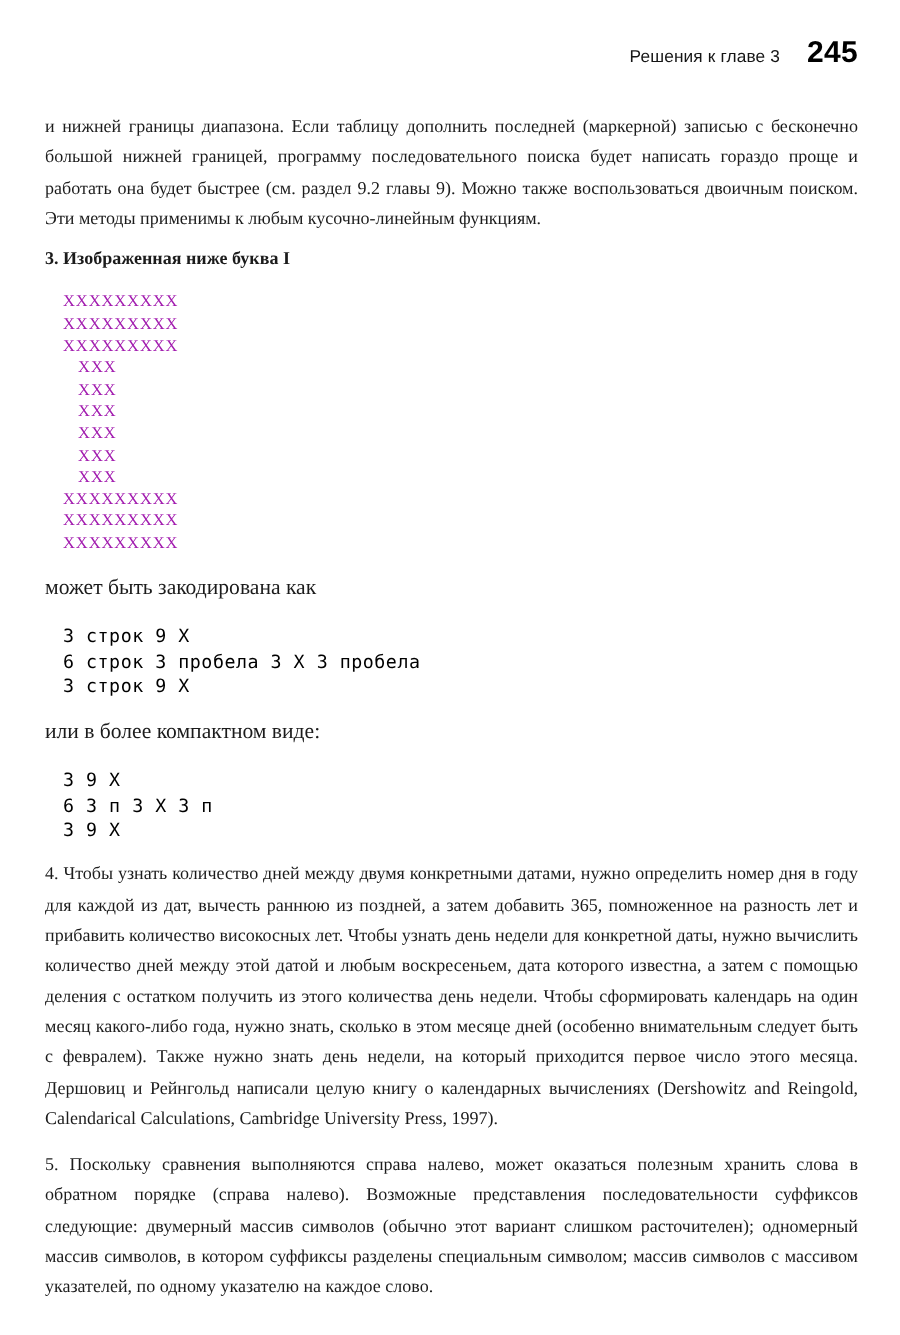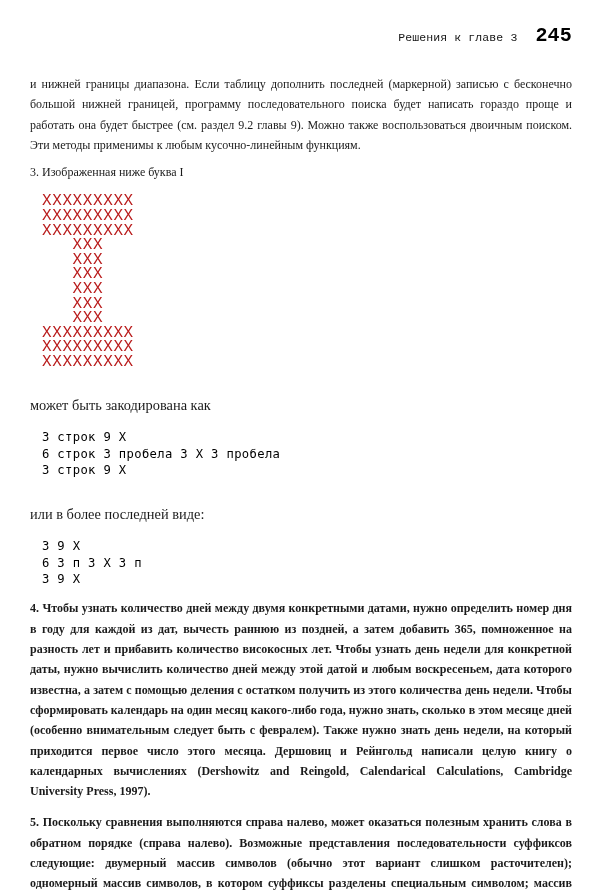--- a/index.html
+++ b/index.html
@@ -29,21 +29,21 @@
   
   .running-head {
     position: absolute;
     top: 24px;
     left: 28px;
     right: 28px;
     height: 20px;
     display: flex;
     justify-content: flex-end;
     align-items: baseline;
-    font-family: Liberation Mono, monospace;
+    font-family: Liberation Sans, sans-serif;
     text-align: right;
   }
   .running-head .chapter-title {
     font-size: 11.5px;
     color: #151515;
     letter-spacing: 0.1px;
     white-space: nowrap;
   }
   .running-head .folio {
     font-size: 20px;
@@ -69,52 +69,52 @@
     text-justify: inter-word;
     hyphens: manual;
     color: #1b1b1b;
     text-indent: 0;
   }
   p.para.last-left {
     text-align: left;
   }
   p.spaced-above {
     margin-top: 11px;
-    font-weight: bold;
   }
   p.tight-above {
     margin-top: 7px;
+    font-weight: bold;
   }
 
   
   .ascii-art {
     margin: 12px 0 0 0;
     padding-left: 12px;
-    font-family: Liberation Mono, monospace;
-    font-size: 16px;
+    font-family: Liberation Serif, serif;
+    font-size: 11px;
     line-height: 14.6px;
     letter-spacing: 0.6px;
-    color: #b91c1c;
+    color: #a21caf;
     white-space: pre;
   }
 
   
   .code-block {
     margin: 10px 0 0 0;
     padding-left: 12px;
     font-family: "DejaVu Sans Mono", "Liberation Mono", monospace;
     font-size: 12.2px;
     line-height: 16.4px;
     letter-spacing: 0.35px;
     color: #000000;
     white-space: pre;
   }
 
   .lead-in {
-    margin-top: 25px;
+    margin-top: 12px;
     font-size: 14.4px;
     line-height: 20.3px;
     text-align: left;
     color: #1b1b1b;
   }
 </style>
 </head>
 <body>
 
 <div class="page">
@@ -142,21 +142,21 @@
 XXXXXXXXX
 XXXXXXXXX
 XXXXXXXXX</pre>
 
     <p class="lead-in">может быть закодирована как</p>
 
     <pre class="code-block">3 строк 9 X
 6 строк 3 пробела 3 X 3 пробела
 3 строк 9 X</pre>
 
-    <p class="lead-in">или в более последней виде:</p>
+    <p class="lead-in">или в более компактном виде:</p>
 
     <pre class="code-block">3 9 X
 6 3 п 3 X 3 п
 3 9 X</pre>
 
     <p class="para spaced-above">4. Чтобы узнать количество дней между двумя конкретными датами, нужно определить номер дня в году для каждой из дат, вычесть раннюю из поздней, а затем добавить 365, помноженное на разность лет и прибавить количество високосных лет. Чтобы узнать день недели для конкретной даты, нужно вычислить количество дней между этой датой и любым воскресеньем, дата которого известна, а затем с помощью деления с остатком получить из этого количества день недели. Чтобы сформировать календарь на один месяц какого-либо года, нужно знать, сколько в этом месяце дней (особенно внимательным следует быть с февралем). Также нужно знать день недели, на который приходится первое число этого месяца. Дершовиц и Рейнгольд написали целую книгу о календарных вычислениях (Dershowitz and Reingold, Calendarical Calculations, Cambridge University Press, 1997).</p>
 
     <p class="para spaced-above">5. Поскольку сравнения выполняются справа налево, может оказаться полезным хранить слова в обратном порядке (справа налево). Возможные представления последовательности суффиксов следующие: двумерный массив символов (обычно этот вариант слишком расточителен); одномерный массив символов, в котором суффиксы разделены специальным символом; массив символов с массивом указателей, по одному указателю на каждое слово.</p>
 
   </div>

